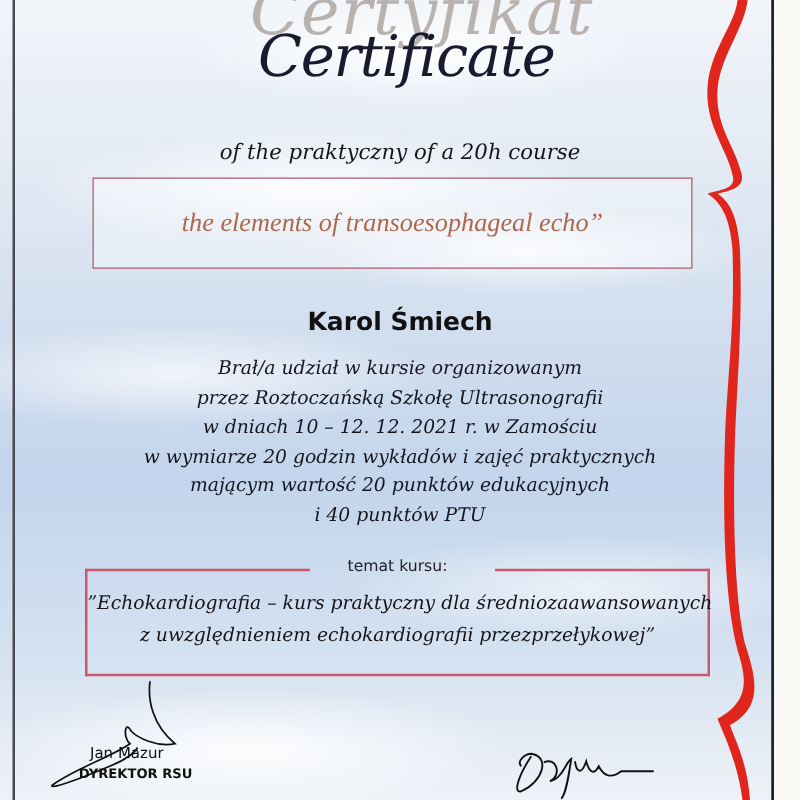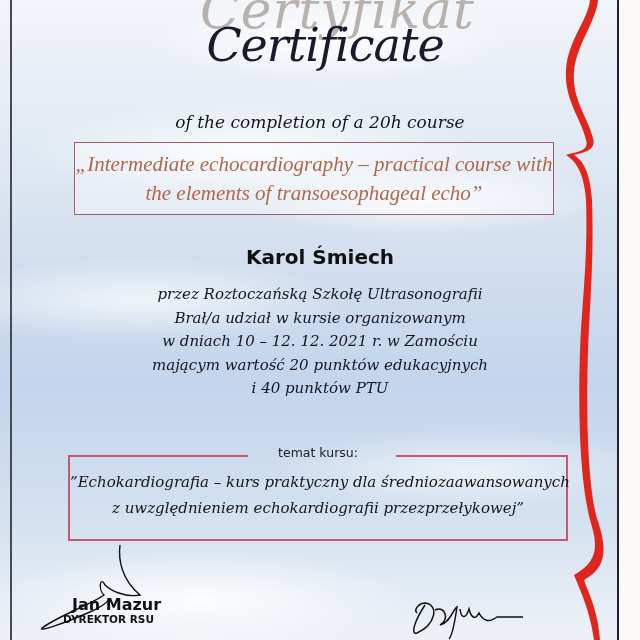--- a/index.html
+++ b/index.html
@@ -84,21 +84,21 @@
     .topic-lines {
       position: absolute; left: 0; top: 14px; width: 100%; text-align: center;
     }
     .topic-lines .line {
       font-family: "DejaVu Serif", serif; font-style: italic;
       font-size: 15px; color: #141418; line-height: 26px; white-space: nowrap;
     }
     .signature-left { position: absolute; left: 30px; top: 540px; width: 130px; height: 90px; }
     .signer-name {
       position: absolute; left: 72px; top: 595px;
-      font-family: "DejaVu Sans", sans-serif; font-weight: bold; font-size: 16px; color: #111;
+      font-family: "DejaVu Sans", sans-serif; font-weight: normal; font-size: 12px; color: #111;
     }
     .signer-role {
       position: absolute; left: 63px; top: 613px;
       font-family: "DejaVu Sans", sans-serif; font-weight: bold; font-size: 10.5px; color: #111;
     }
     .signature-right { position: absolute; left: 405px; top: 595px; width: 120px; height: 45px; }
   </style>
 </head>
 <body>
 
@@ -107,33 +107,33 @@
   <div class="left-border"></div>
 
   <svg class="ribbon" viewBox="0 0 60 640" preserveAspectRatio="none">
     <path d="M30 0 C 28 20, 8 40, 6 70 C 4 100, 22 120, 26 140 C 30 152, 14 152, 6 155 C 14 160, 24 170, 26 200 C 28 260, 22 300, 20 350 C 18 420, 20 480, 30 520 C 36 540, 42 560, 14 575 C 20 590, 30 610, 34 640 L 40 640 C 38 610, 28 592, 24 580 C 52 565, 44 540, 36 515 C 28 480, 26 420, 28 350 C 30 300, 34 260, 32 200 C 30 170, 22 160, 14 155 C 26 152, 38 150, 32 135 C 28 118, 12 100, 14 72 C 16 45, 36 22, 38 0 Z" fill="#e0261c"></path>
   </svg>
 
   <div class="right-margin"></div>
 
   <div class="watermark">Certyfikat</div>
   <div class="title">Certificate</div>
-  <div class="subtitle">of the completion of a 20h course</div>
+  <div class="subtitle">of the praktyczny of a 20h course</div>
 
   <div class="course-box">
-    <div class="line">„Intermediate echocardiography – practical course with</div>
     <div class="line">the elements of transoesophageal echo”</div>
   </div>
 
   <div class="name">Karol Śmiech</div>
 
   <div class="body-text">
+    <div class="line">Brał/a udział w kursie organizowanym</div>
     <div class="line">przez Roztoczańską Szkołę Ultrasonografii</div>
-    <div class="line">Brał/a udział w kursie organizowanym</div>
     <div class="line">w dniach 10 – 12. 12. 2021 r. w Zamościu</div>
+    <div class="line">w wymiarze 20 godzin wykładów i zajęć praktycznych</div>
     <div class="line">mającym wartość 20 punktów edukacyjnych</div>
     <div class="line">i 40 punktów PTU</div>
   </div>
 
   <div class="topic-box">
     <div class="top-left"></div>
     <div class="top-right"></div>
     <div class="topic-label">temat kursu:</div>
     <div class="topic-lines">
       <div class="line">”Echokardiografia – kurs praktyczny dla średniozaawansowanych</div>

